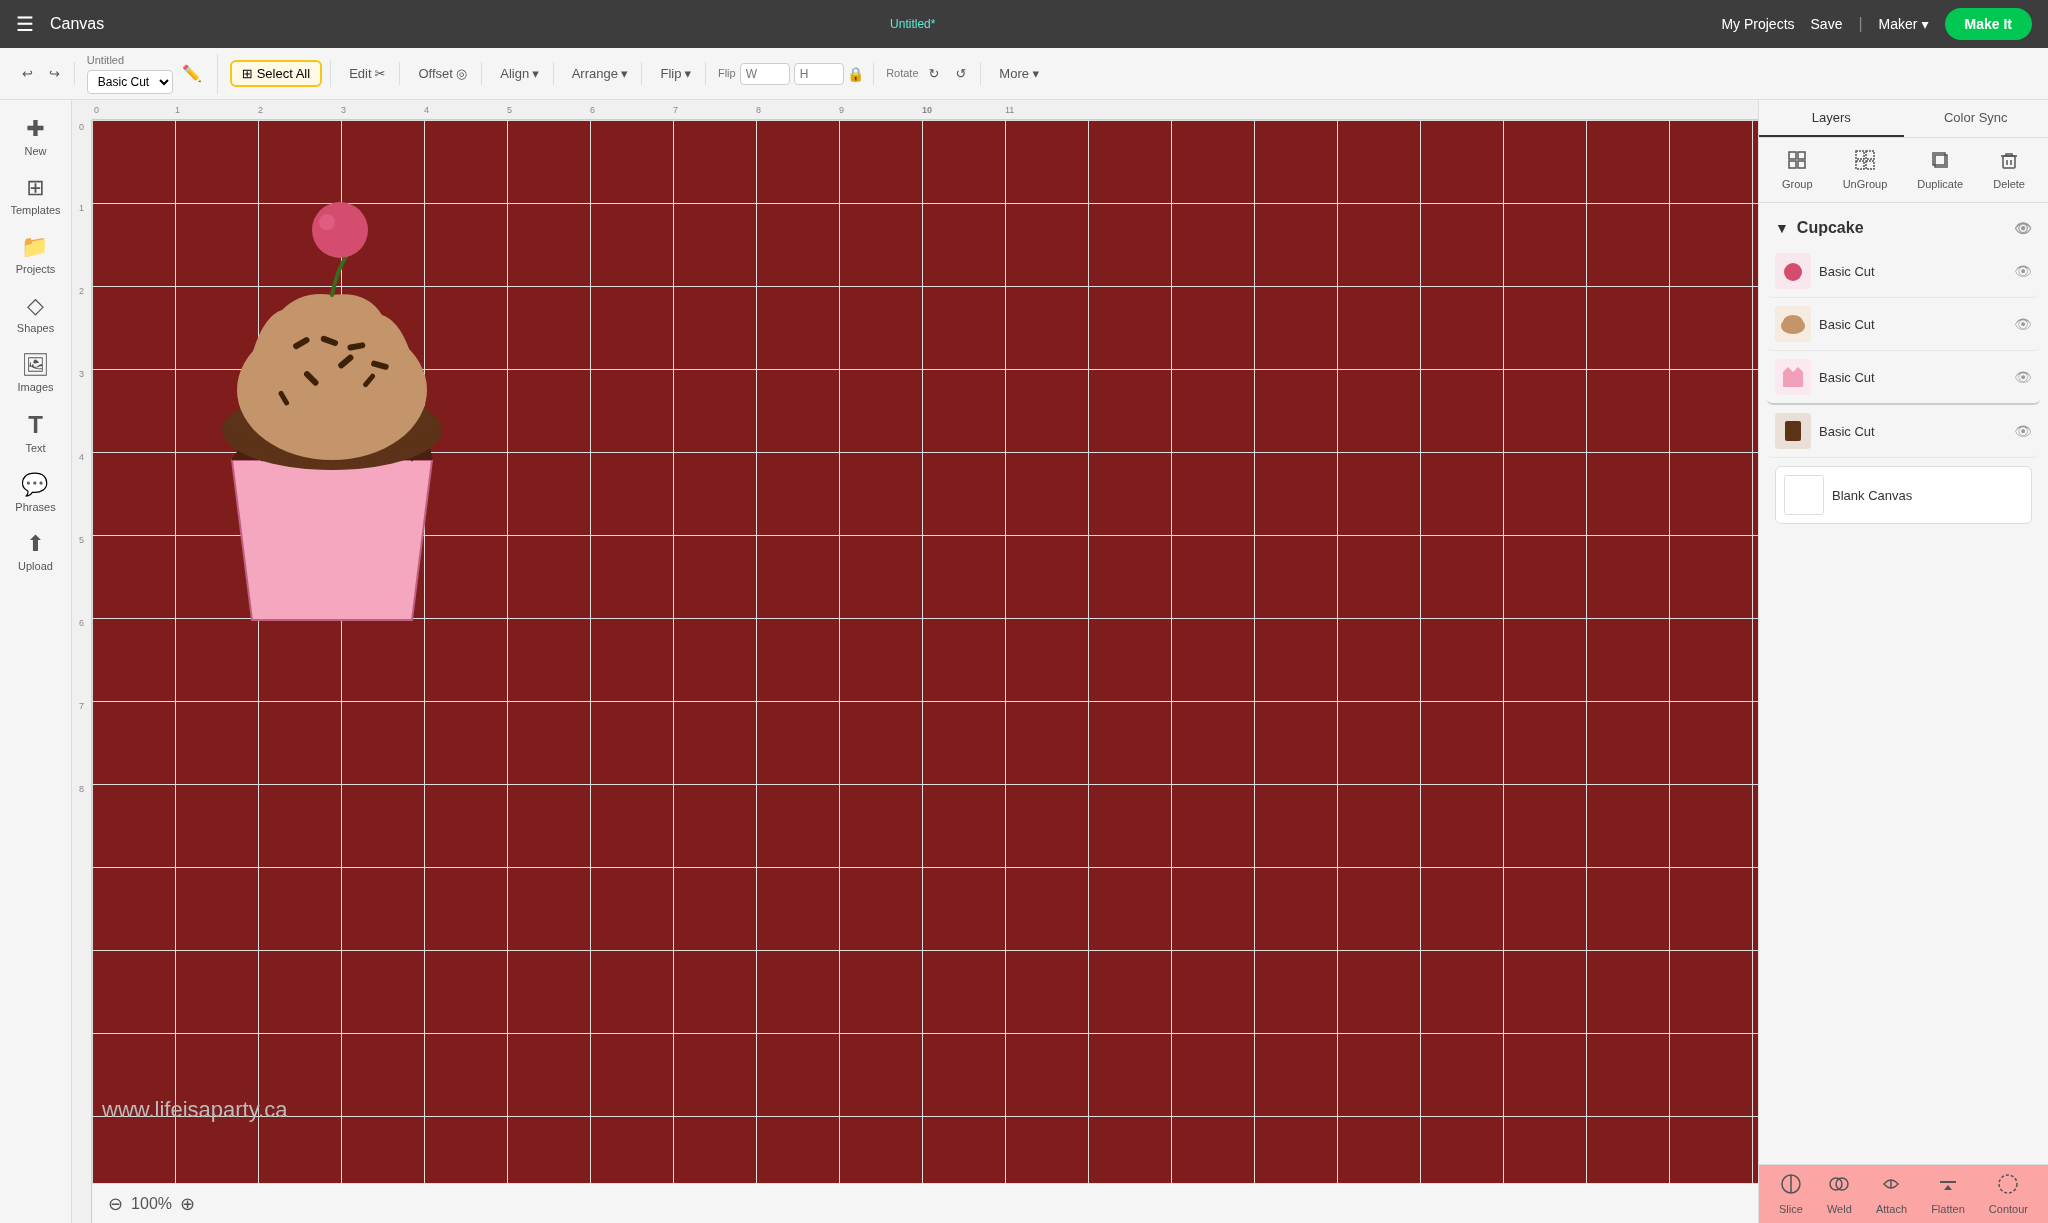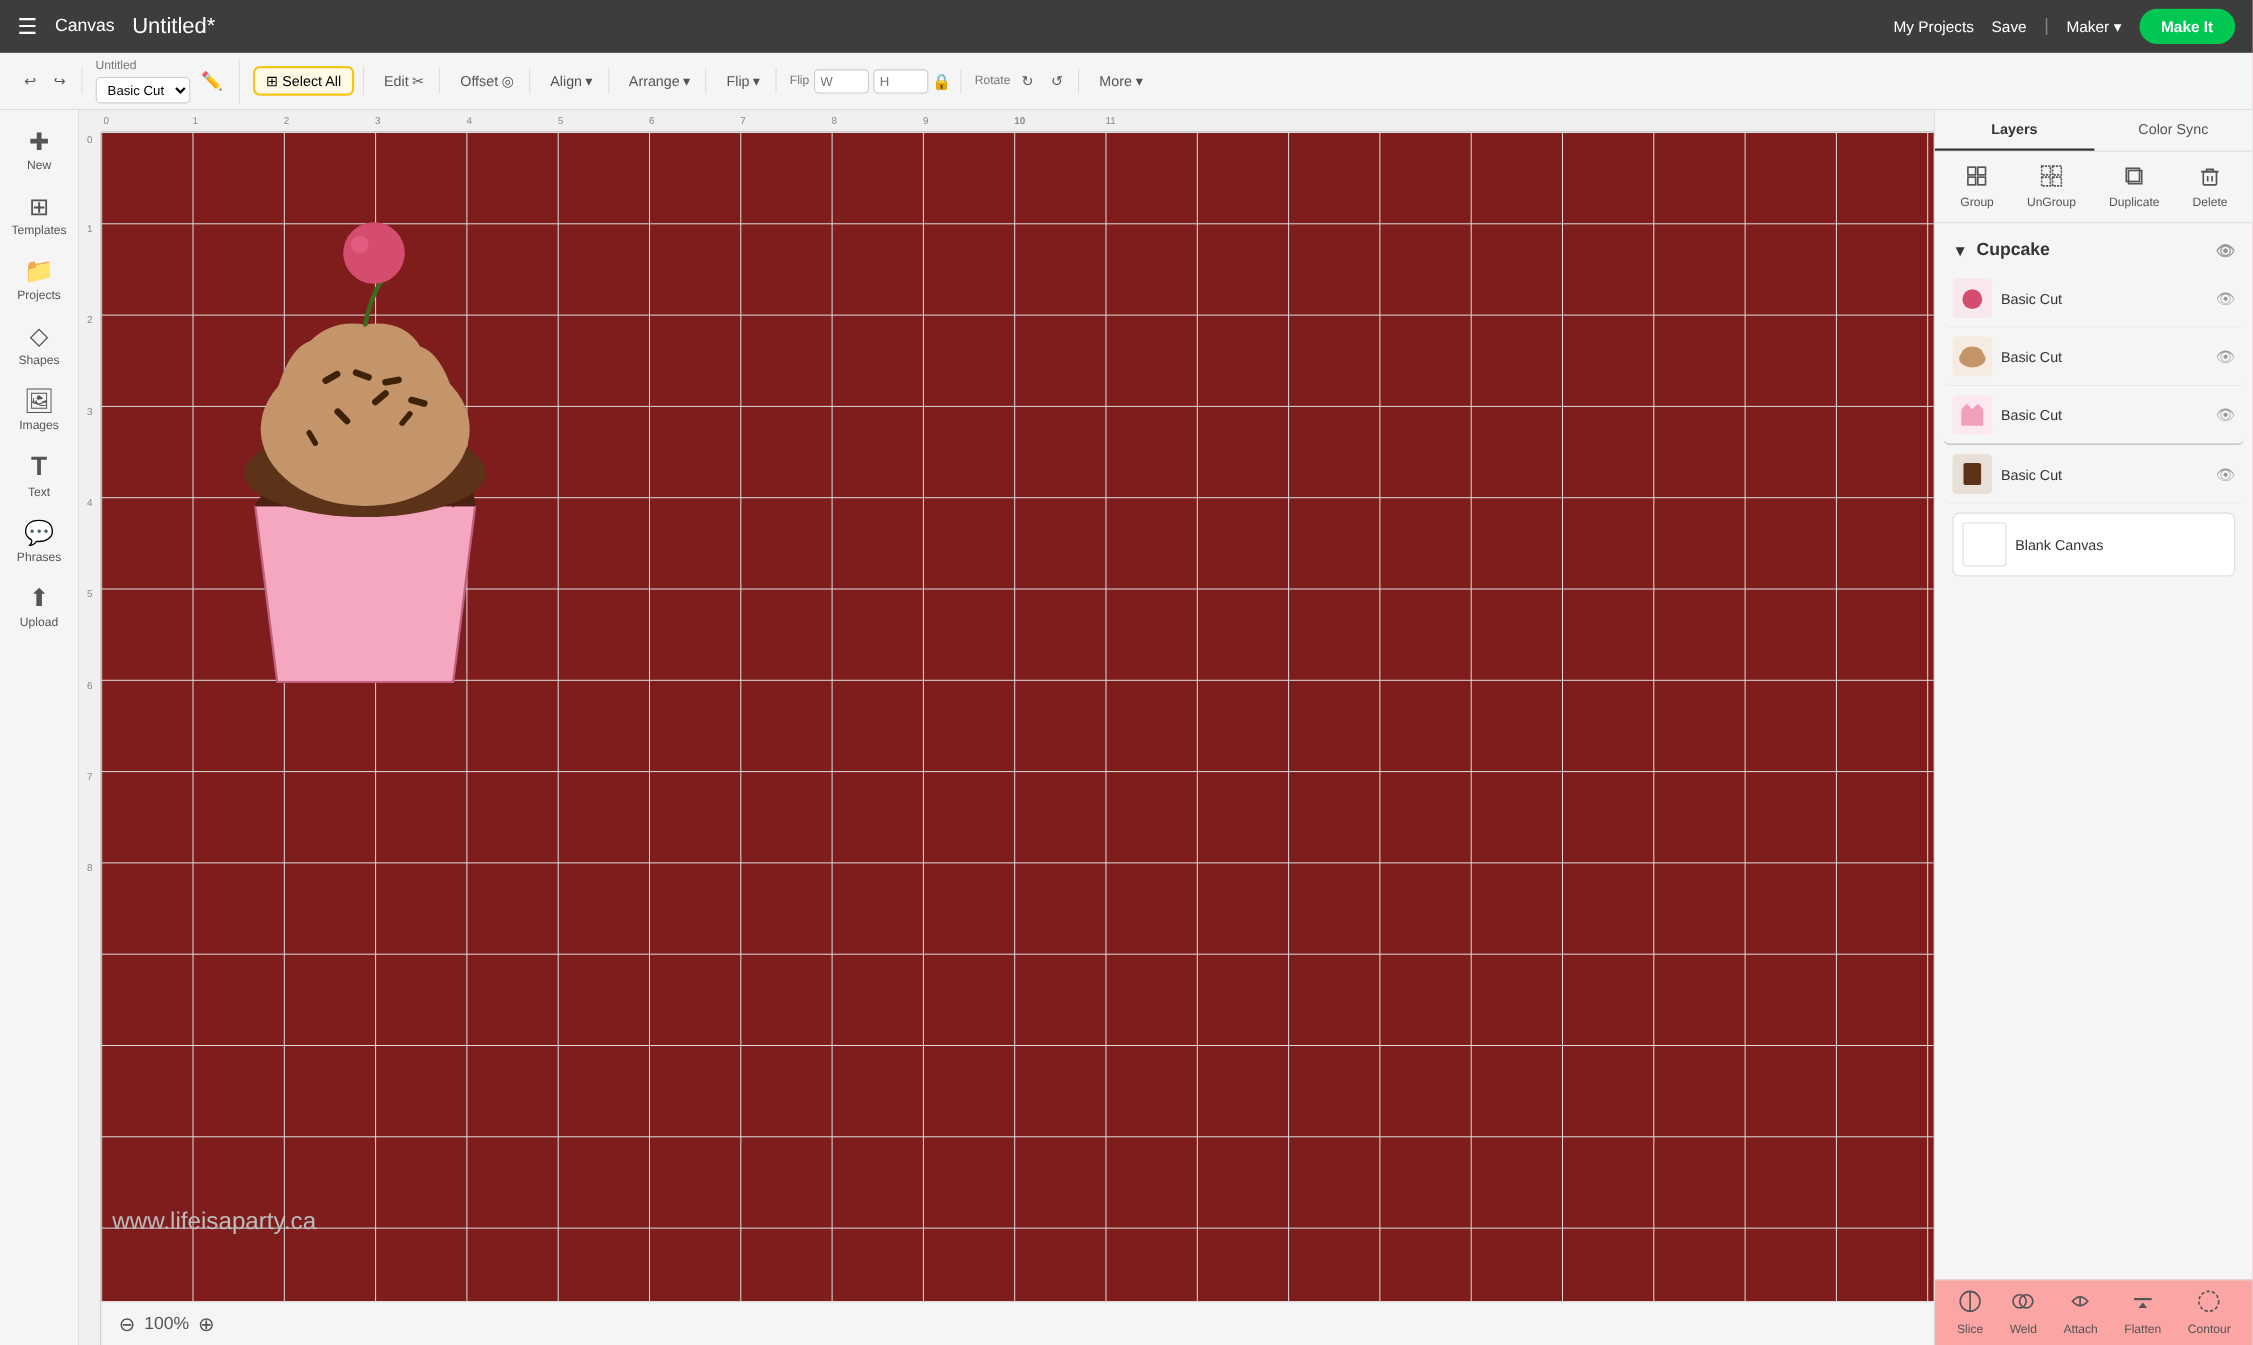--- a/index.html
+++ b/index.html
@@ -12,21 +12,21 @@
       height: 48px;
       display: flex;
       align-items: center;
       padding: 0 16px;
       gap: 16px;
       flex-shrink: 0;
       z-index: 10;
     }
     .topbar-menu-icon { font-size: 20px; cursor: pointer; }
     .topbar-app-name { font-size: 16px; font-weight: 500; color: white; }
-    .topbar-title { flex: 1; font-size: 20px; color: #ffffff; }
+    .topbar-title { flex: 1; text-align: center; font-size: 12px; color: #5eead4; }
     .topbar-right { display: flex; align-items: center; gap: 16px; }
     .topbar-btn { background: none; border: none; color: white; cursor: pointer; font-size: 14px; }
     .topbar-divider { color: #888; }
     .topbar-maker { display: flex; align-items: center; gap: 4px; color: white; font-size: 14px; cursor: pointer; }
     .make-it-btn { background: #00c853; color: white; border: none; border-radius: 20px; padding: 8px 20px; font-size: 14px; font-weight: 600; cursor: pointer; }
 
     
     .toolbar {
       background: #f5f5f5;
       border-bottom: 1px solid #ddd;
@@ -156,21 +156,21 @@
       padding: 10px;
       text-align: center;
       font-size: 13px;
       cursor: pointer;
       border-bottom: 2px solid transparent;
       color: #555;
     }
     .panel-tab.active {
       border-bottom: 2px solid #333;
       color: #333;
-      font-weight: 700;
+      font-weight: 400;
     }
     .panel-toolbar {
       display: flex;
       justify-content: space-around;
       padding: 8px;
       border-bottom: 1px solid #ddd;
       background: #f5f5f5;
     }
     .panel-tool-btn {
       display: flex; flex-direction: column; align-items: center; gap: 3px;

